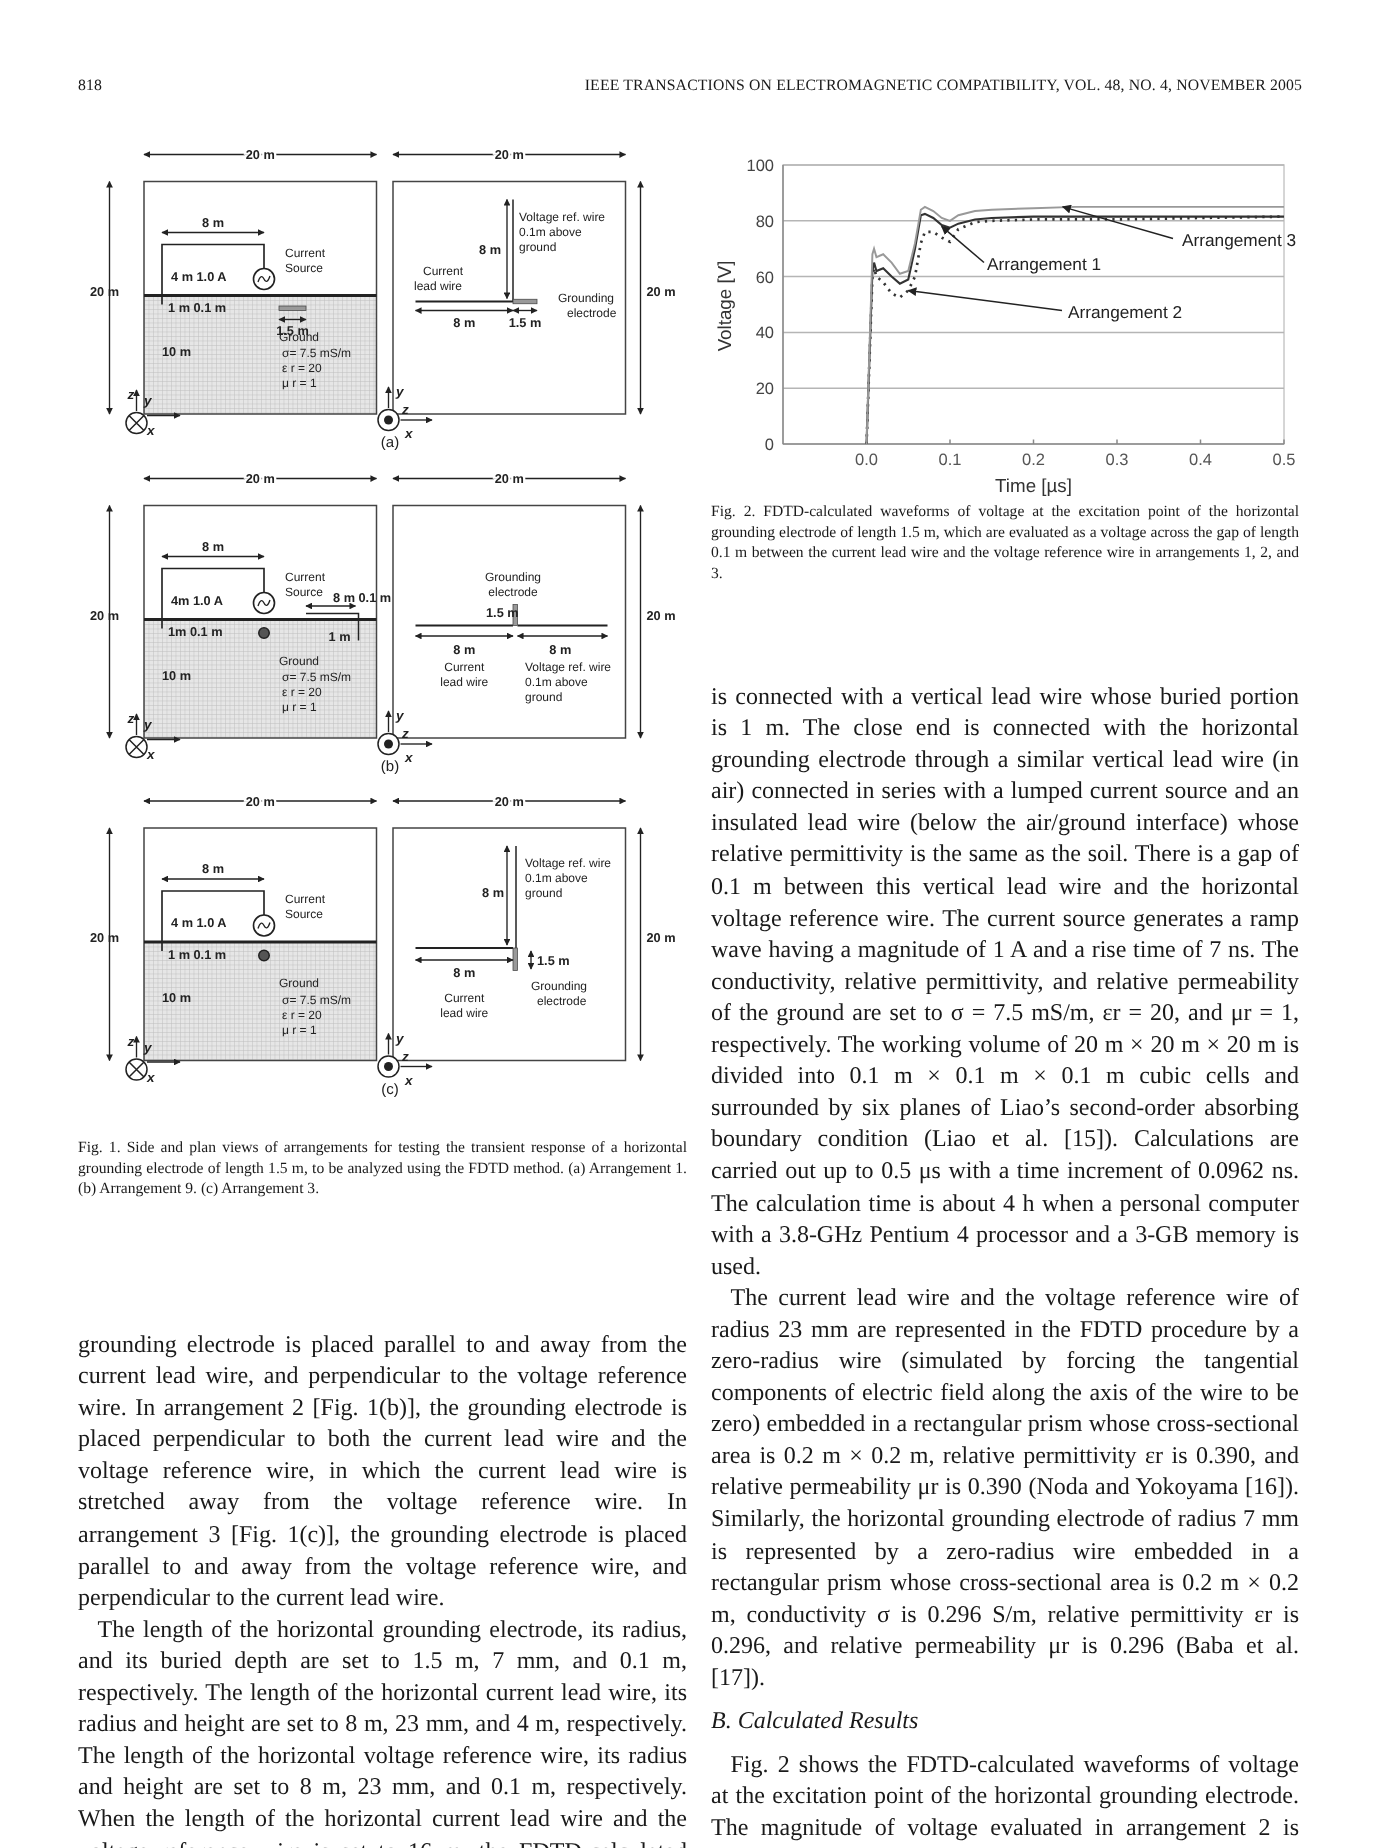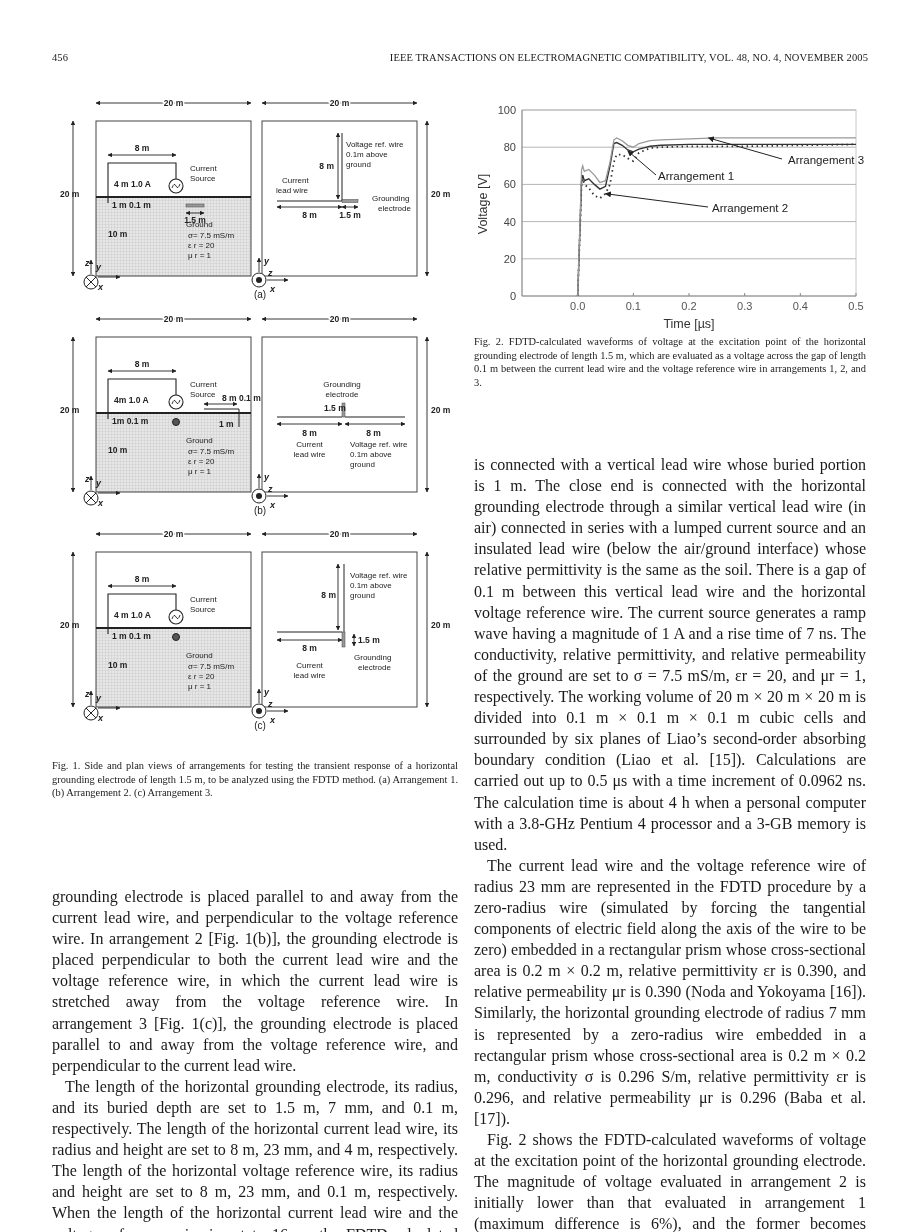--- a/index.html
+++ b/index.html
@@ -8,21 +8,21 @@
   .col{position:absolute;font-size:16px;line-height:21.1px;text-align:justify;margin-top:24px;}
   .col p{margin:0;text-indent:0;}
   .col p.ind{text-indent:13px;}
   .caption{position:absolute;font-size:10.4px;line-height:13.6px;text-align:justify;}
   .sec{font-style:italic;margin:8px 0 8px 0 !important;}
   svg text{font-family:"Liberation Sans","DejaVu Sans",sans-serif;}
 </style>
 </head>
 <body>
 
-<div class="hdr" style="left:52px;">456</div>
+<div class="hdr" style="left:52px;">818</div>
 <div class="hdr" style="right:56px;">IEEE TRANSACTIONS ON ELECTROMAGNETIC COMPATIBILITY, VOL. 48, NO. 4, NOVEMBER 2005</div>
 
 <svg id="fig1" style="position:absolute;left:60px;top:95px;" width="400" height="655" viewBox="0 0 400 655">
   <defs>
     <pattern id="grid" width="3" height="3" patternUnits="userSpaceOnUse">
       <rect width="3" height="3" fill="#e6e6e6"></rect>
       <path d="M0 0H3M0 0V3" stroke="#bdbdbd" stroke-width="0.6"></path>
     </pattern>
     <marker id="ah" viewBox="0 0 10 10" refX="9" refY="5" markerWidth="5" markerHeight="5" orient="auto-start-reverse">
       <path d="M0 0L10 5L0 10z" fill="#222"></path>
@@ -210,21 +210,21 @@
         <line x1="199" y1="177" x2="199" y2="163" stroke="#222" stroke-width="0.9" marker-end="url(#ah)" marker-start=""></line>
         <line x1="207" y1="185" x2="228" y2="185" stroke="#222" stroke-width="0.9" marker-end="url(#ah)" marker-start=""></line>
         <text x="204" y="169" font-size="9" font-weight="bold" fill="#222" text-anchor="start" font-style="italic">y</text>
         <text x="208" y="181" font-size="9" font-weight="bold" fill="#222" text-anchor="start" font-style="italic">z</text>
         <text x="210" y="197" font-size="9" font-weight="bold" fill="#222" text-anchor="start" font-style="italic">x</text>
         <text x="200" y="203" text-anchor="middle" font-size="10" fill="#222" font-family="Liberation Serif, serif">(c)</text>
       </g>
     </g>
 </svg>
 
-<div class="caption" style="left:52px;top:759px;width:406px;">Fig. 1.    Side and plan views of arrangements for testing the transient response of a horizontal grounding electrode of length 1.5 m, to be analyzed using the FDTD method. (a) Arrangement 1. (b) Arrangement 2. (c) Arrangement 3.</div>
+<div class="caption" style="left:52px;top:759px;width:406px;">Fig. 1.    Side and plan views of arrangements for testing the transient response of a horizontal grounding electrode of length 1.5 m, to be analyzed using the FDTD method. (a) Arrangement 1. (b) Arrangement 9. (c) Arrangement 3.</div>
 
 <svg id="chart" style="position:absolute;left:470px;top:98px;" width="400" height="240">
     <defs>
       <marker id="ca" viewBox="0 0 10 10" refX="9" refY="5" markerWidth="6" markerHeight="6" orient="auto">
         <path d="M0 0L10 5L0 10z" fill="#222"></path>
       </marker>
     </defs>
   <g id="chart-grid">
       <rect x="52" y="12" width="334" height="186" fill="none" stroke="#c8c8c8" stroke-width="1"></rect>
       <line x1="52" x2="386" y1="160.8" y2="160.8" stroke="#b5b5b5" stroke-width="1"></line>
@@ -275,14 +275,15 @@
 <div class="caption" style="left:474px;top:335px;width:392px;">Fig. 2.    FDTD-calculated waveforms of voltage at the excitation point of the horizontal grounding electrode of length 1.5 m, which are evaluated as a voltage across the gap of length 0.1 m between the current lead wire and the voltage reference wire in arrangements 1, 2, and 3.</div>
 
 <div class="col" style="left:52px;top:862px;width:406px;">
   <p>grounding electrode is placed parallel to and away from the current lead wire, and perpendicular to the voltage reference wire. In arrangement 2 [Fig. 1(b)], the grounding electrode is placed perpendicular to both the current lead wire and the voltage reference wire, in which the current lead wire is stretched away from the voltage reference wire. In arrangement 3 [Fig. 1(c)], the grounding electrode is placed parallel to and away from the voltage reference wire, and perpendicular to the current lead wire.</p>
   <p class="ind">The length of the horizontal grounding electrode, its radius, and its buried depth are set to 1.5 m, 7 mm, and 0.1 m, respectively. The length of the horizontal current lead wire, its radius and height are set to 8 m, 23 mm, and 4 m, respectively. The length of the horizontal voltage reference wire, its radius and height are set to 8 m, 23 mm, and 0.1 m, respectively. When the length of the horizontal current lead wire and the voltage reference wire is set to 16 m, the FDTD-calculated response is not much different from that in the case of the length being equal to 8 m. The remote end of the horizontal current lead wire</p>
 </div>
 
 <div class="col" style="left:474px;top:430px;width:392px;">
   <p>is connected with a vertical lead wire whose buried portion is 1 m. The close end is connected with the horizontal grounding electrode through a similar vertical lead wire (in air) connected in series with a lumped current source and an insulated lead wire (below the air/ground interface) whose relative permittivity is the same as the soil. There is a gap of 0.1 m between this vertical lead wire and the horizontal voltage reference wire. The current source generates a ramp wave having a magnitude of 1 A and a rise time of 7 ns. The conductivity, relative permittivity, and relative permeability of the ground are set to σ = 7.5 mS/m, εr = 20, and μr = 1, respectively. The working volume of 20 m × 20 m × 20 m is divided into 0.1 m × 0.1 m × 0.1 m cubic cells and surrounded by six planes of Liao’s second-order absorbing boundary condition (Liao et al. [15]). Calculations are carried out up to 0.5 μs with a time increment of 0.0962 ns. The calculation time is about 4 h when a personal computer with a 3.8-GHz Pentium 4 processor and a 3-GB memory is used.</p>
   <p class="ind">The current lead wire and the voltage reference wire of radius 23 mm are represented in the FDTD procedure by a zero-radius wire (simulated by forcing the tangential components of electric field along the axis of the wire to be zero) embedded in a rectangular prism whose cross-sectional area is 0.2 m × 0.2 m, relative permittivity εr is 0.390, and relative permeability μr is 0.390 (Noda and Yokoyama [16]). Similarly, the horizontal grounding electrode of radius 7 mm is represented by a zero-radius wire embedded in a rectangular prism whose cross-sectional area is 0.2 m × 0.2 m, conductivity σ is 0.296 S/m, relative permittivity εr is 0.296, and relative permeability μr is 0.296 (Baba et al. [17]).</p>
+  <p class="sec">B.  Calculated Results</p>
   <p class="ind">Fig. 2 shows the FDTD-calculated waveforms of voltage at the excitation point of the horizontal grounding electrode. The magnitude of voltage evaluated in arrangement 2 is initially lower than that evaluated in arrangement 1 (maximum difference is 6%), and the former becomes almost equal to the latter in a quasi-steady state. The magnitude of voltage evaluated in arrangement 3 is higher than that evaluated in arrangement 1 (difference is 6%).</p>
 </div>
 
 </body></html>

